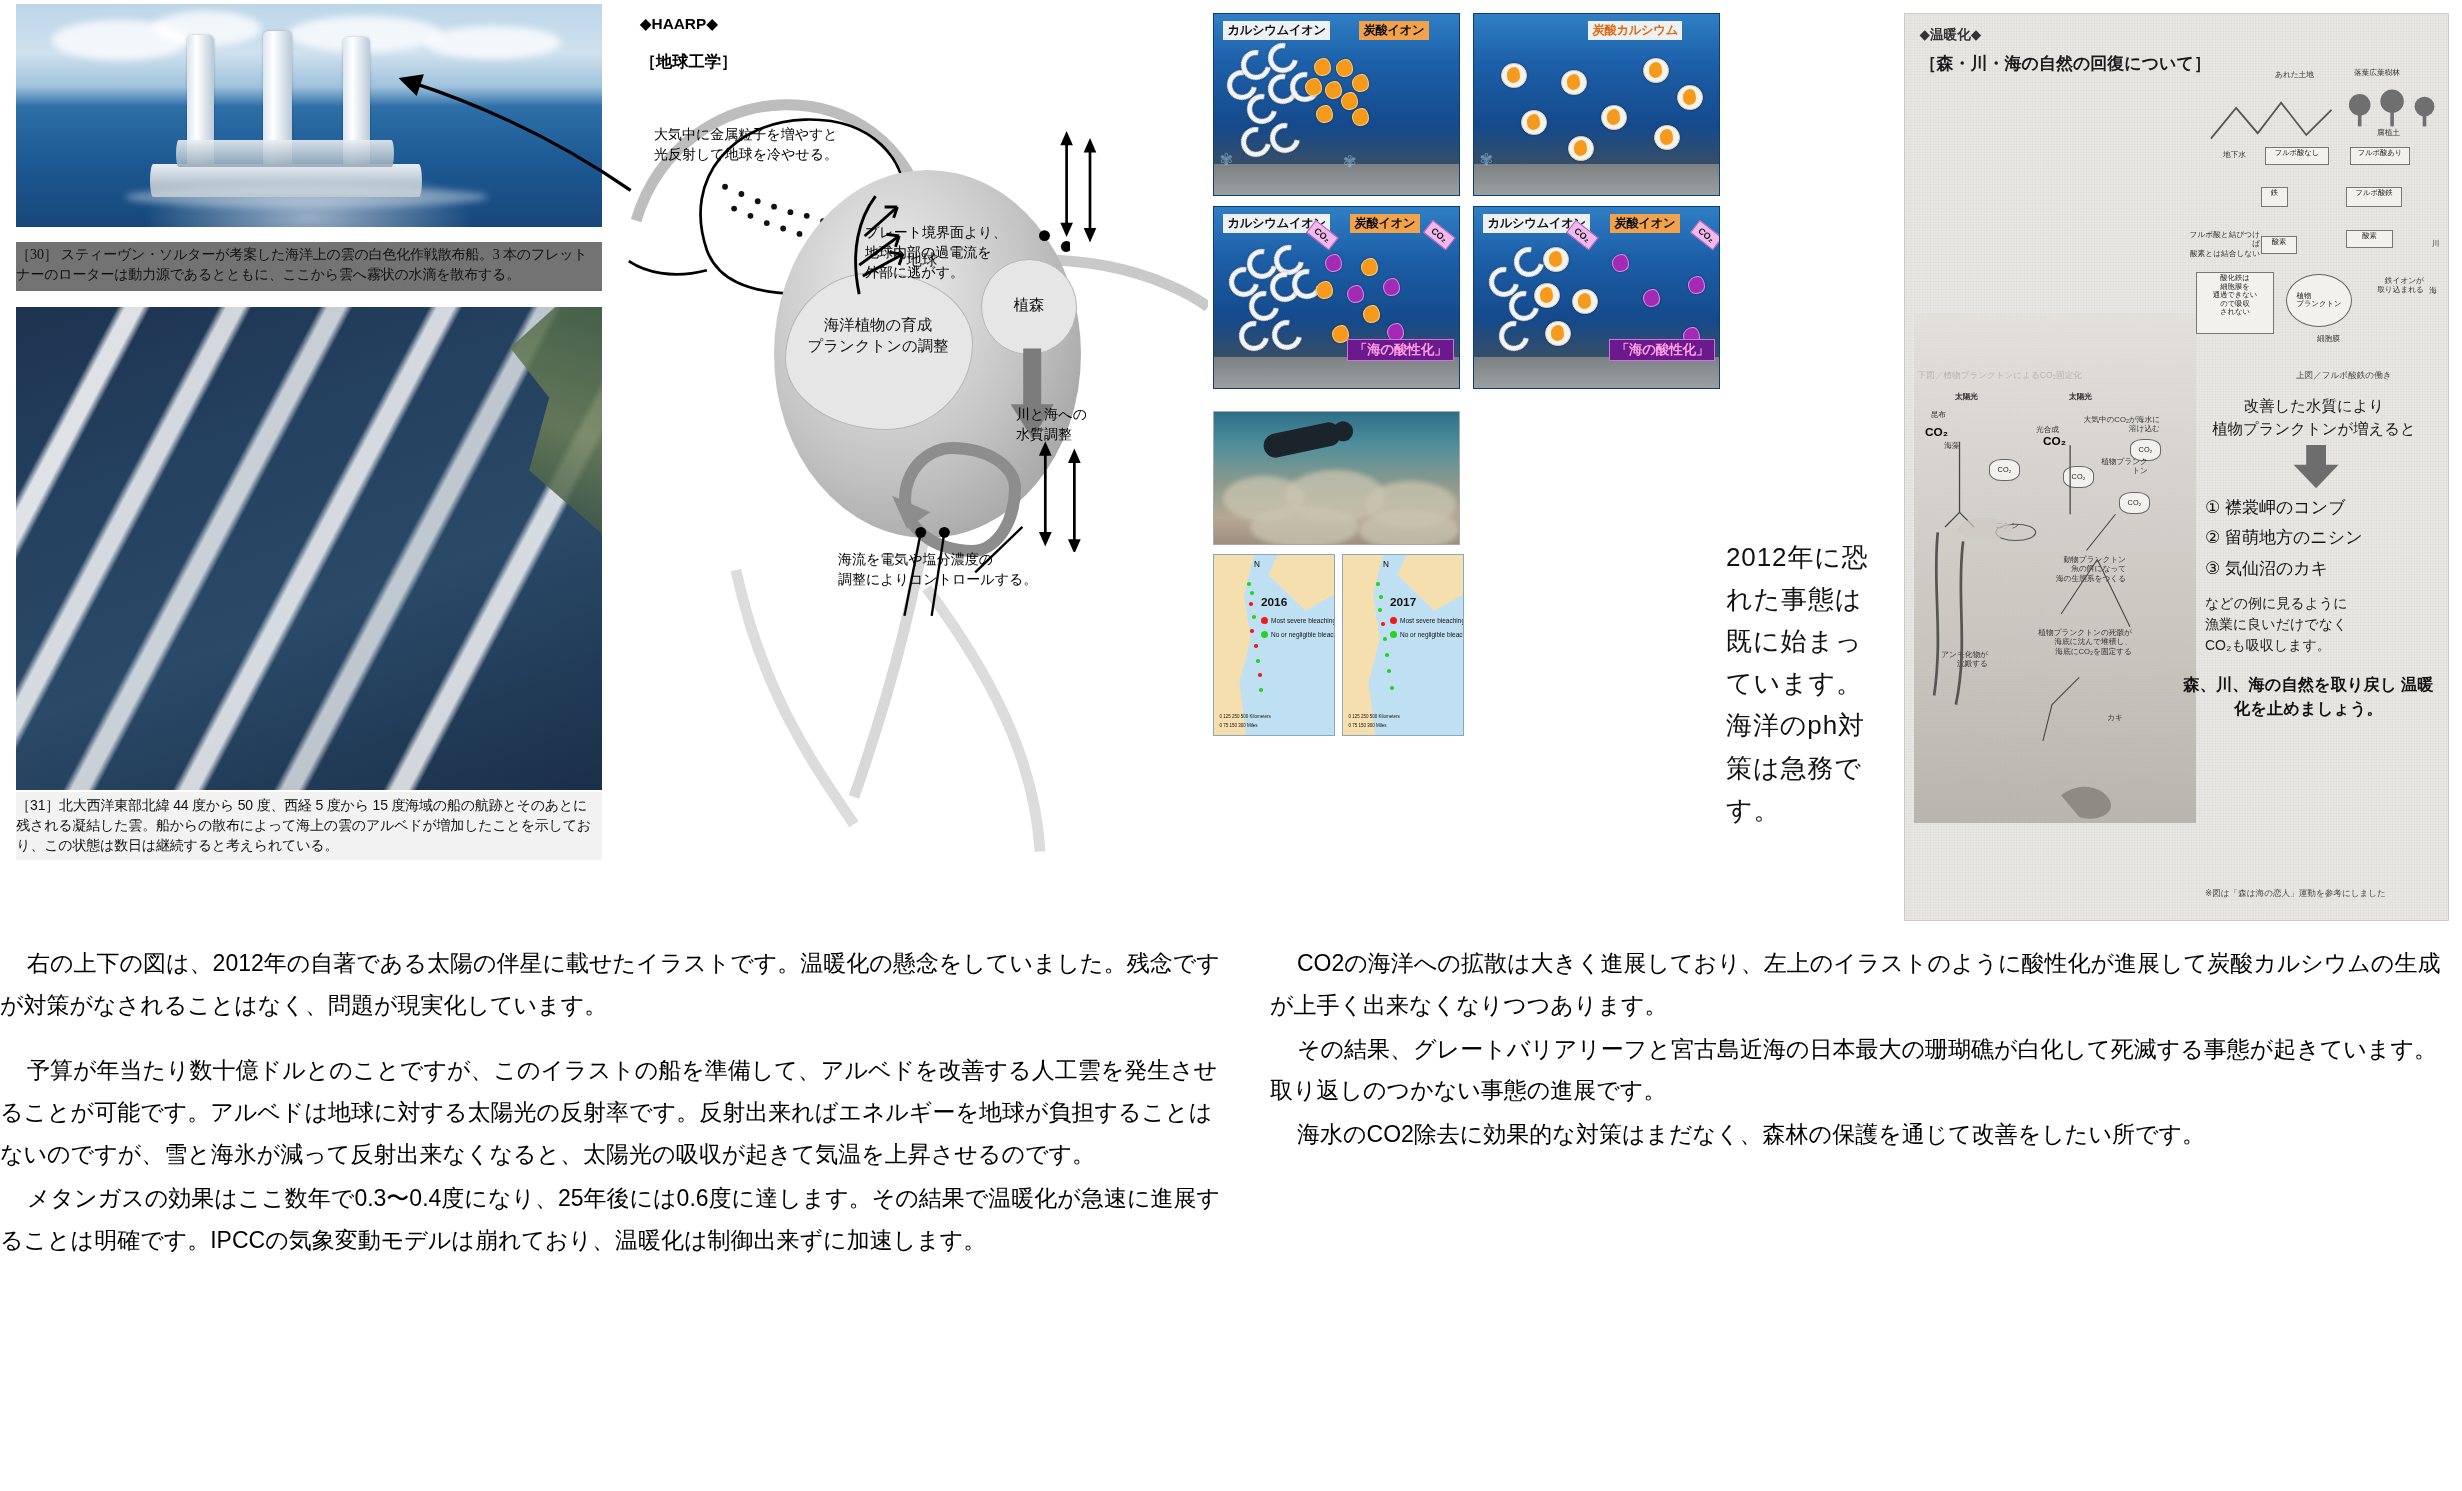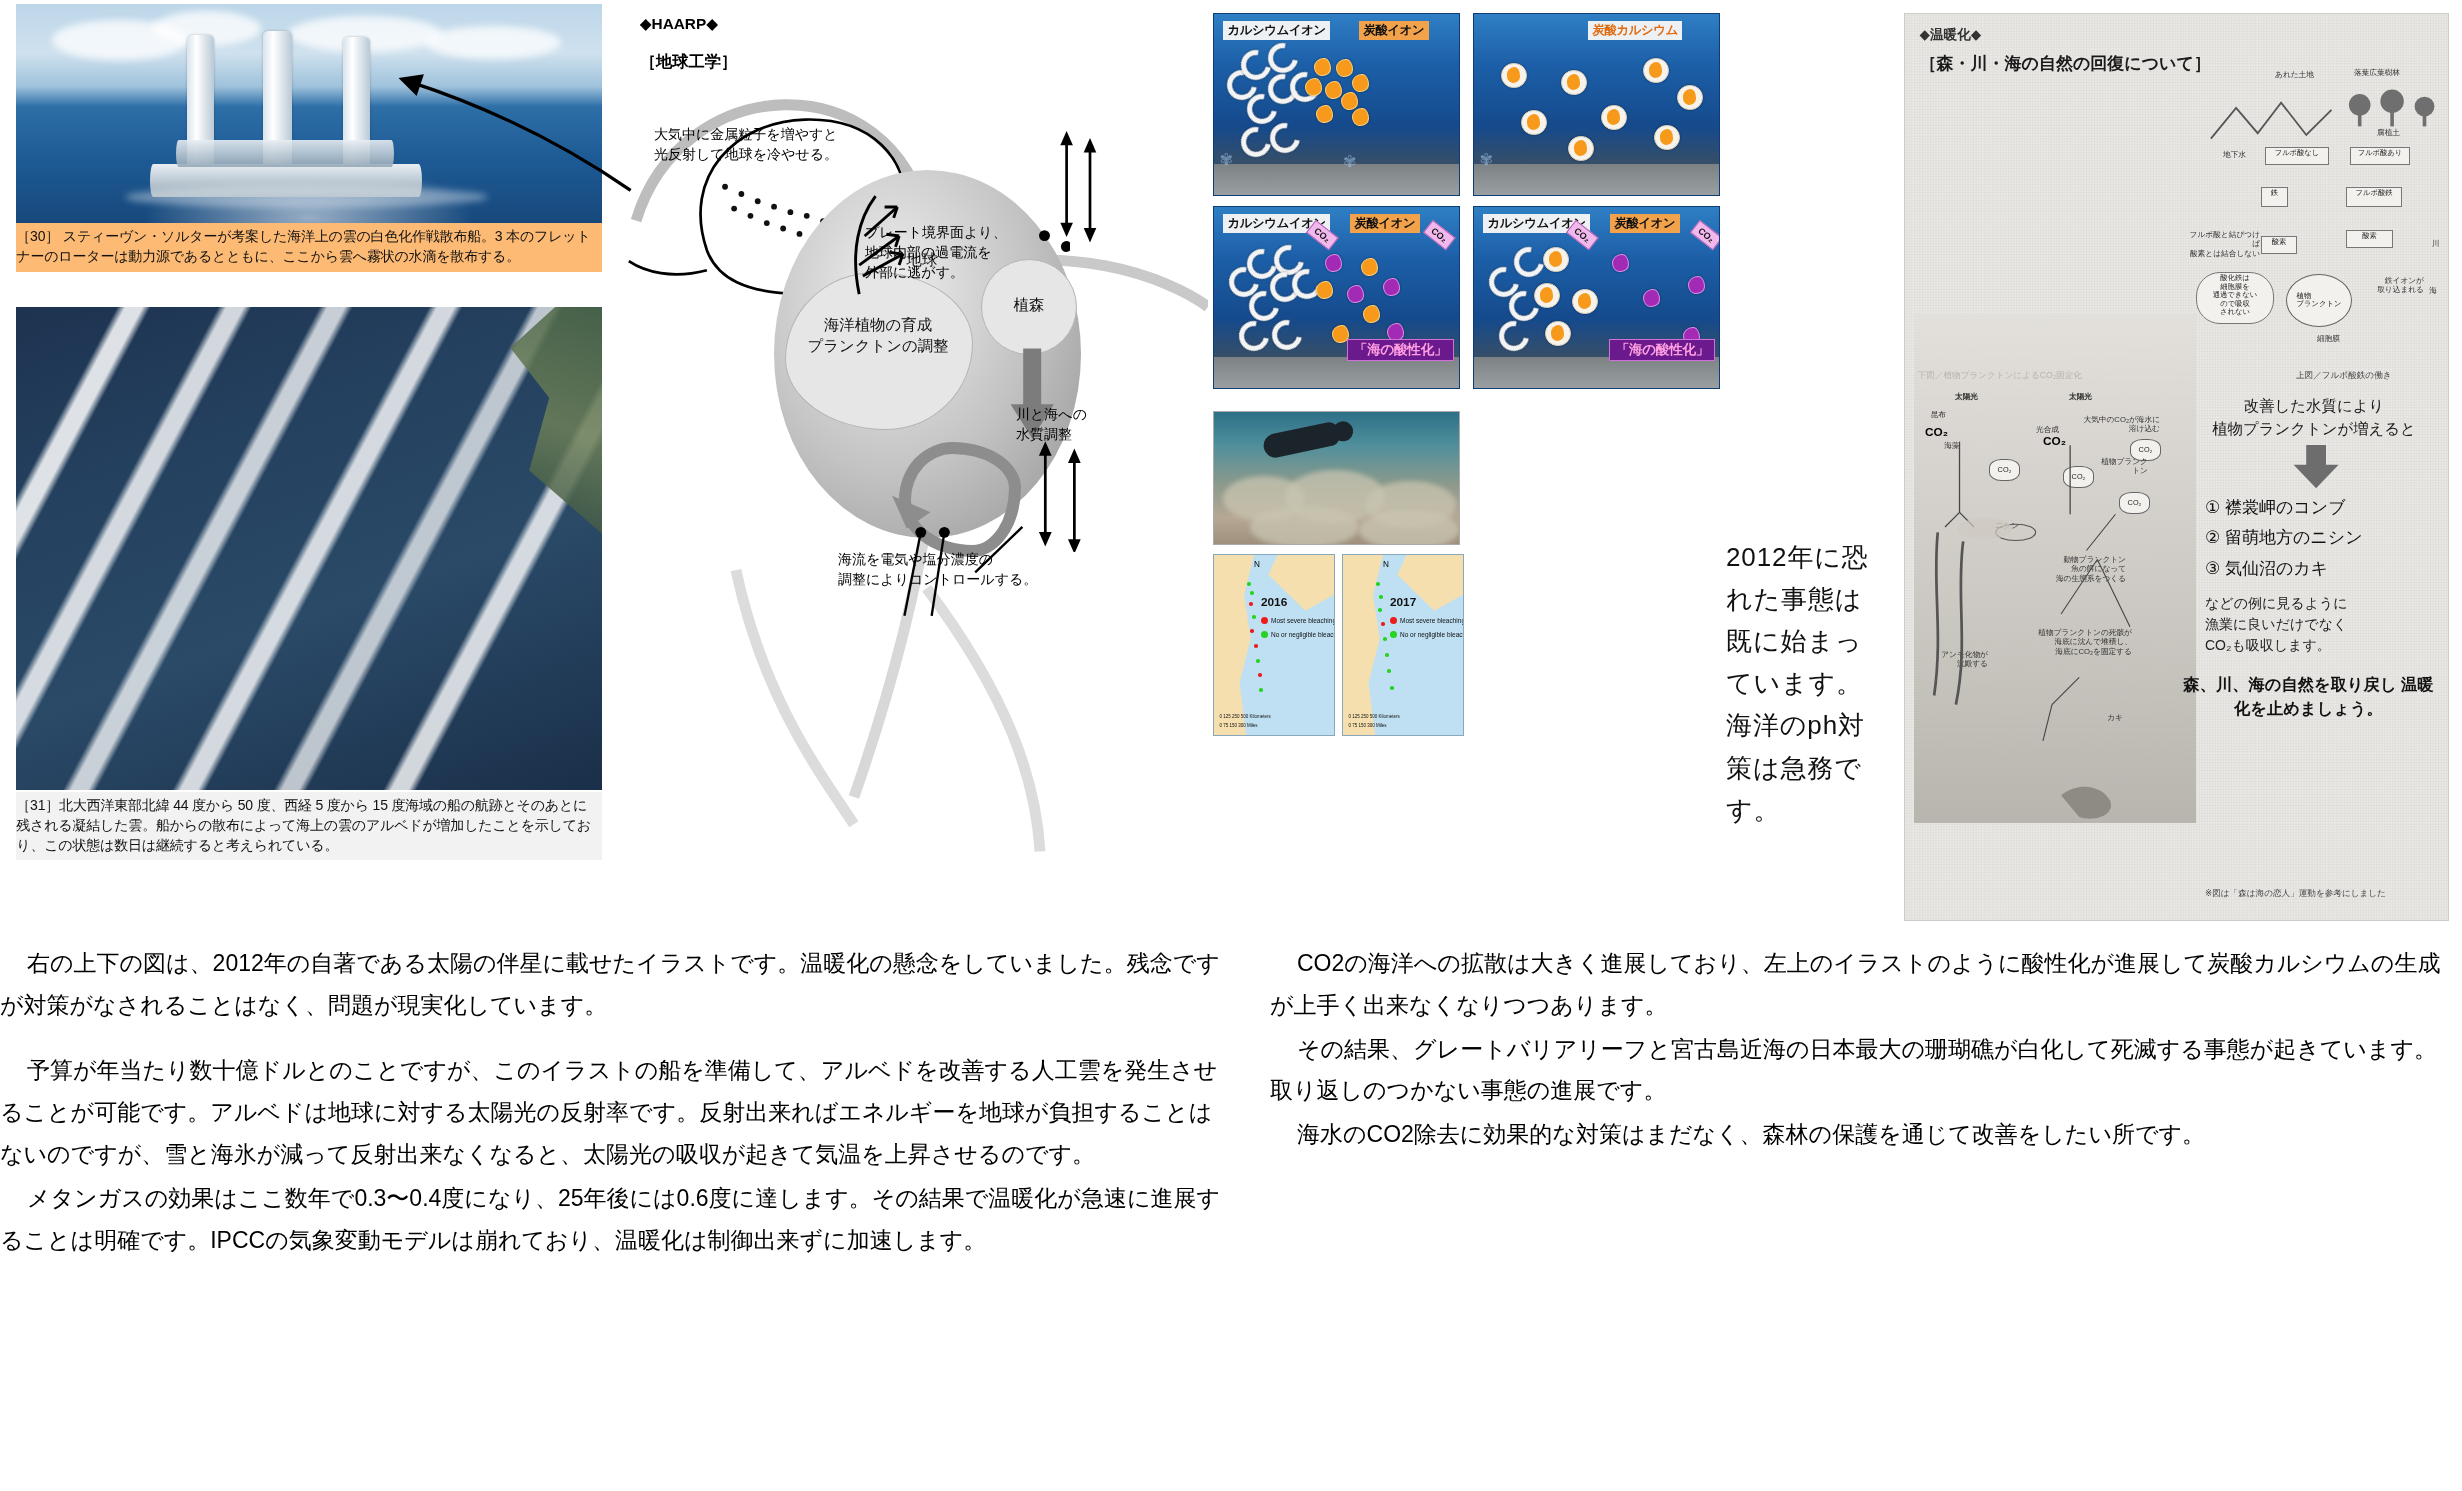--- a/index.html
+++ b/index.html
@@ -11,23 +11,23 @@
   #fig30-wrap{left:16.3px;top:3.6px;width:586px;height:291px;}
   #fig30-img{position:absolute;left:0;top:0;width:586px;height:223px;
       background:
         radial-gradient(ellipse 236px 82px at 50% 96%, rgba(255,255,255,.55), rgba(255,255,255,0) 70%),
         linear-gradient(#bcd6e9 0%, #cfe1ee 22%, #9fc2dc 37%, #2e6fa8 46%, #1d5a94 70%, #17477a 100%);
       overflow:hidden;}
   .cloudpuff{position:absolute;border-radius:50%;background:rgba(255,255,255,.75);filter:blur(3.6px);}
   .rotor{position:absolute;background:linear-gradient(90deg,#d9e4ec,#ffffff 35%,#b9c9d6);
       border-radius:5.4px 5.4px 1.8px 1.8px;box-shadow:0 0 2.7px rgba(0,0,0,.25);}
   .hull{position:absolute;background:linear-gradient(#e8eef3,#93a7b6);border-radius:7.3px/36px;}
-  #fig30-cap{position:absolute;left:0;top:219px;width:586px;
+  #fig30-cap{position:absolute;left:0;top:238px;width:586px;
       font-size:14px;line-height:1.45;letter-spacing:-0.2px;color:#111;
-      background:#fdba74;padding:3.6px 1.8px 5.4px 0;box-sizing:border-box;}
+      background:#737373;padding:3.6px 1.8px 5.4px 0;box-sizing:border-box;font-family:Liberation Serif, serif;}
 
   
   #fig31-wrap{left:16.3px;top:307px;width:586px;height:545px;}
   #fig31-img{position:absolute;left:0;top:0;width:586px;height:483px;
       background:
         linear-gradient(118deg, rgba(255,255,255,.0) 0 12%, rgba(255,255,255,.85) 13% 15%, rgba(255,255,255,0) 16% 24%,
                          rgba(255,255,255,.8) 25% 27%, rgba(255,255,255,0) 28% 36%,
                          rgba(255,255,255,.75) 37% 39%, rgba(255,255,255,0) 40% 49%,
                          rgba(255,255,255,.8) 50% 52%, rgba(255,255,255,0) 53% 61%,
                          rgba(255,255,255,.7) 62% 64%, rgba(255,255,255,0) 65% 74%,
@@ -437,21 +437,21 @@
     <circle cx="90" cy="24" r="11" fill="#6f6f6f"></circle>
       <rect x="88" y="33" width="4" height="13" fill="#6f6f6f"></rect>
   </svg>
   <div class="tiny" style="left:441px;top:114px;width:54px;">腐植土</div>
   <div class="tinybox" style="left:445px;top:133px;width:60px;height:18px;">フルボ酸あり</div>
   <div class="tinybox" style="left:356px;top:173px;width:27px;height:20px;">鉄</div>
   <div class="tinybox" style="left:441px;top:173px;width:56px;height:20px;">フルボ酸鉄</div>
   <div class="tinybox" style="left:441px;top:216px;width:47px;height:18px;">酸素</div>
   <div class="tinybox" style="left:356px;top:222px;width:36px;height:18px;">酸素</div>
   <div class="tiny" style="left:509px;top:225px;width:25.4px;">川</div>
-  <div class="tinybox" style="left:291px;top:258px;width:78px;height:52px;white-space:pre-line;border-radius:24px;">酸化鉄は
+  <div class="tinybox" style="left:291px;top:258px;width:78px;height:62px;white-space:pre-line;">酸化鉄は
 細胞膜を
 通過できない
 ので吸収
 されない</div>
   <div class="tinycirc" style="left:381px;top:260px;width:64px;height:51px;white-space:pre-line;line-height:1.1;">植物
 プランクトン</div>
   <div class="tiny" style="left:381px;top:320px;width:54px;">細胞膜</div>
   <div class="tiny" style="left:452px;top:262px;width:67px;white-space:pre-line;">鉄イオンが
 取り込まれる</div>
   <div class="tiny" style="left:282px;top:216px;width:73px;white-space:pre-line;">フルボ酸と結びつけば

